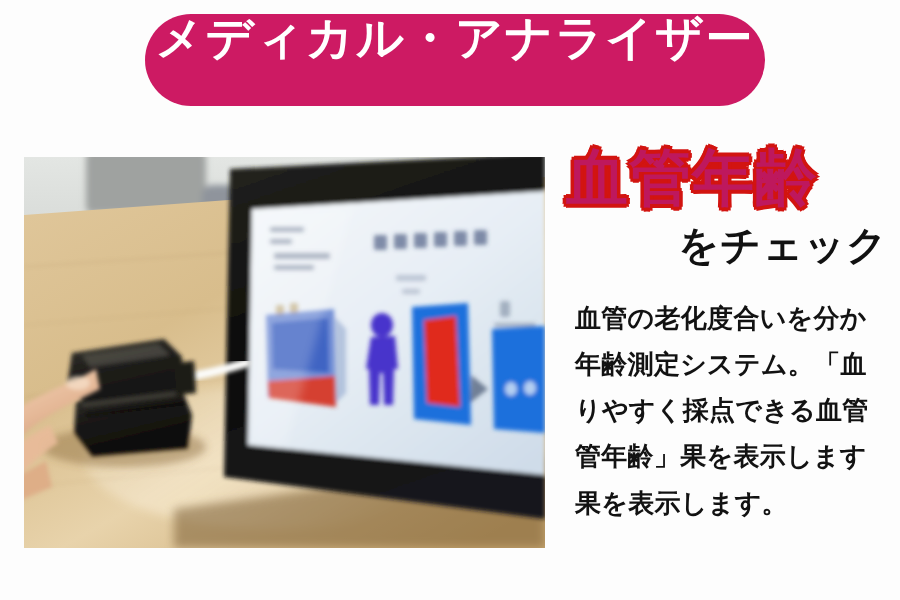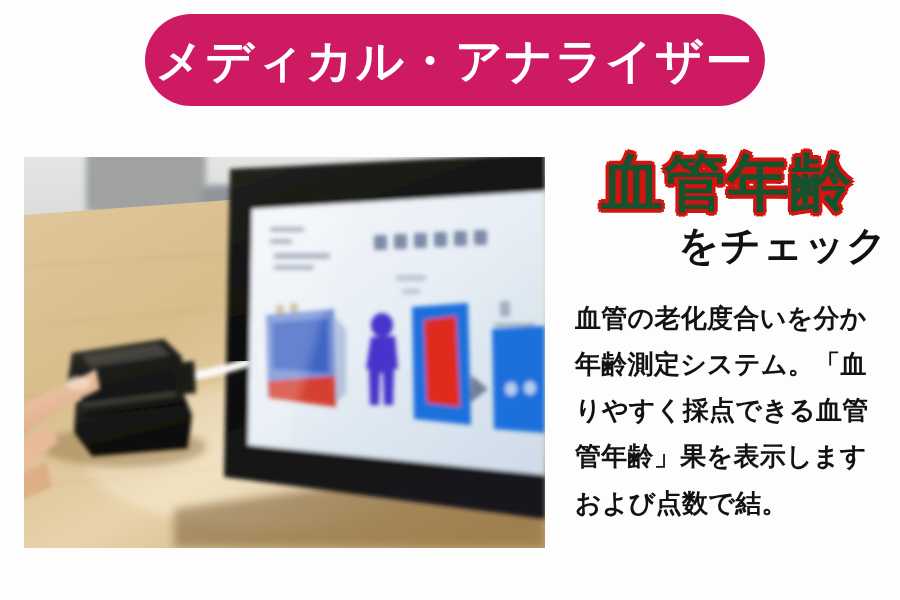--- a/index.html
+++ b/index.html
@@ -22,21 +22,20 @@
   
   #title-banner {
     position: absolute;
     left: 145px;
     top: 14px;
     width: 620px;
     height: 92px;
     background: #cd1a63;
     border-radius: 46px;
     display: flex;
-    align-items: center;
     justify-content: center;
   }
   #title-banner-text {
     color: #ffffff;
     font-size: 47px;
     font-weight: bold;
     letter-spacing: 2px;
     line-height: 1;
     white-space: nowrap;
     font-family: "DejaVu Sans", "Liberation Sans", sans-serif;
@@ -61,30 +60,31 @@
     top: 150px;
     width: 322px;
   }
 
   #headline-main {
     font-size: 62px;
     font-weight: bold;
     line-height: 1.05;
     letter-spacing: 1px;
     white-space: nowrap;
-    color: #14532d;
+    color: #be185d;
     -webkit-text-stroke: 3px #ffffff;
     paint-order: stroke fill;
     text-shadow:
        3.6px 0 0 #d21410,  -3.6px 0 0 #d21410,
        0 3.6px 0 #d21410,  0 -3.6px 0 #d21410,
        2.6px 2.6px 0 #d21410, -2.6px 2.6px 0 #d21410,
        2.6px -2.6px 0 #d21410, -2.6px -2.6px 0 #d21410;
     margin: 0 0 4px 0;
-    text-align: center;
+    text-align: left;
+    font-family: Liberation Mono, monospace;
   }
 
   #headline-sub {
     font-size: 40px;
     font-weight: bold;
     color: #111111;
     text-align: right;
     letter-spacing: 1px;
     line-height: 1.2;
     margin: 6px 0 0 0;
@@ -291,18 +291,18 @@
 
     <div id="headline-main">血管年齢</div>
 
     <div id="headline-sub">をチェック</div>
 
     <div id="body-copy">
       <p>血管の老化度合いを分か</p>
       <p>年齢測定システム。「血</p>
       <p>りやすく採点できる血管</p>
       <p>管年齢」果を表示します</p>
-      <p>および点数で結。</p>
+      <p>果を表示します。</p>
     </div>
 
   </div>
 
 </div>
 
 </body></html>

